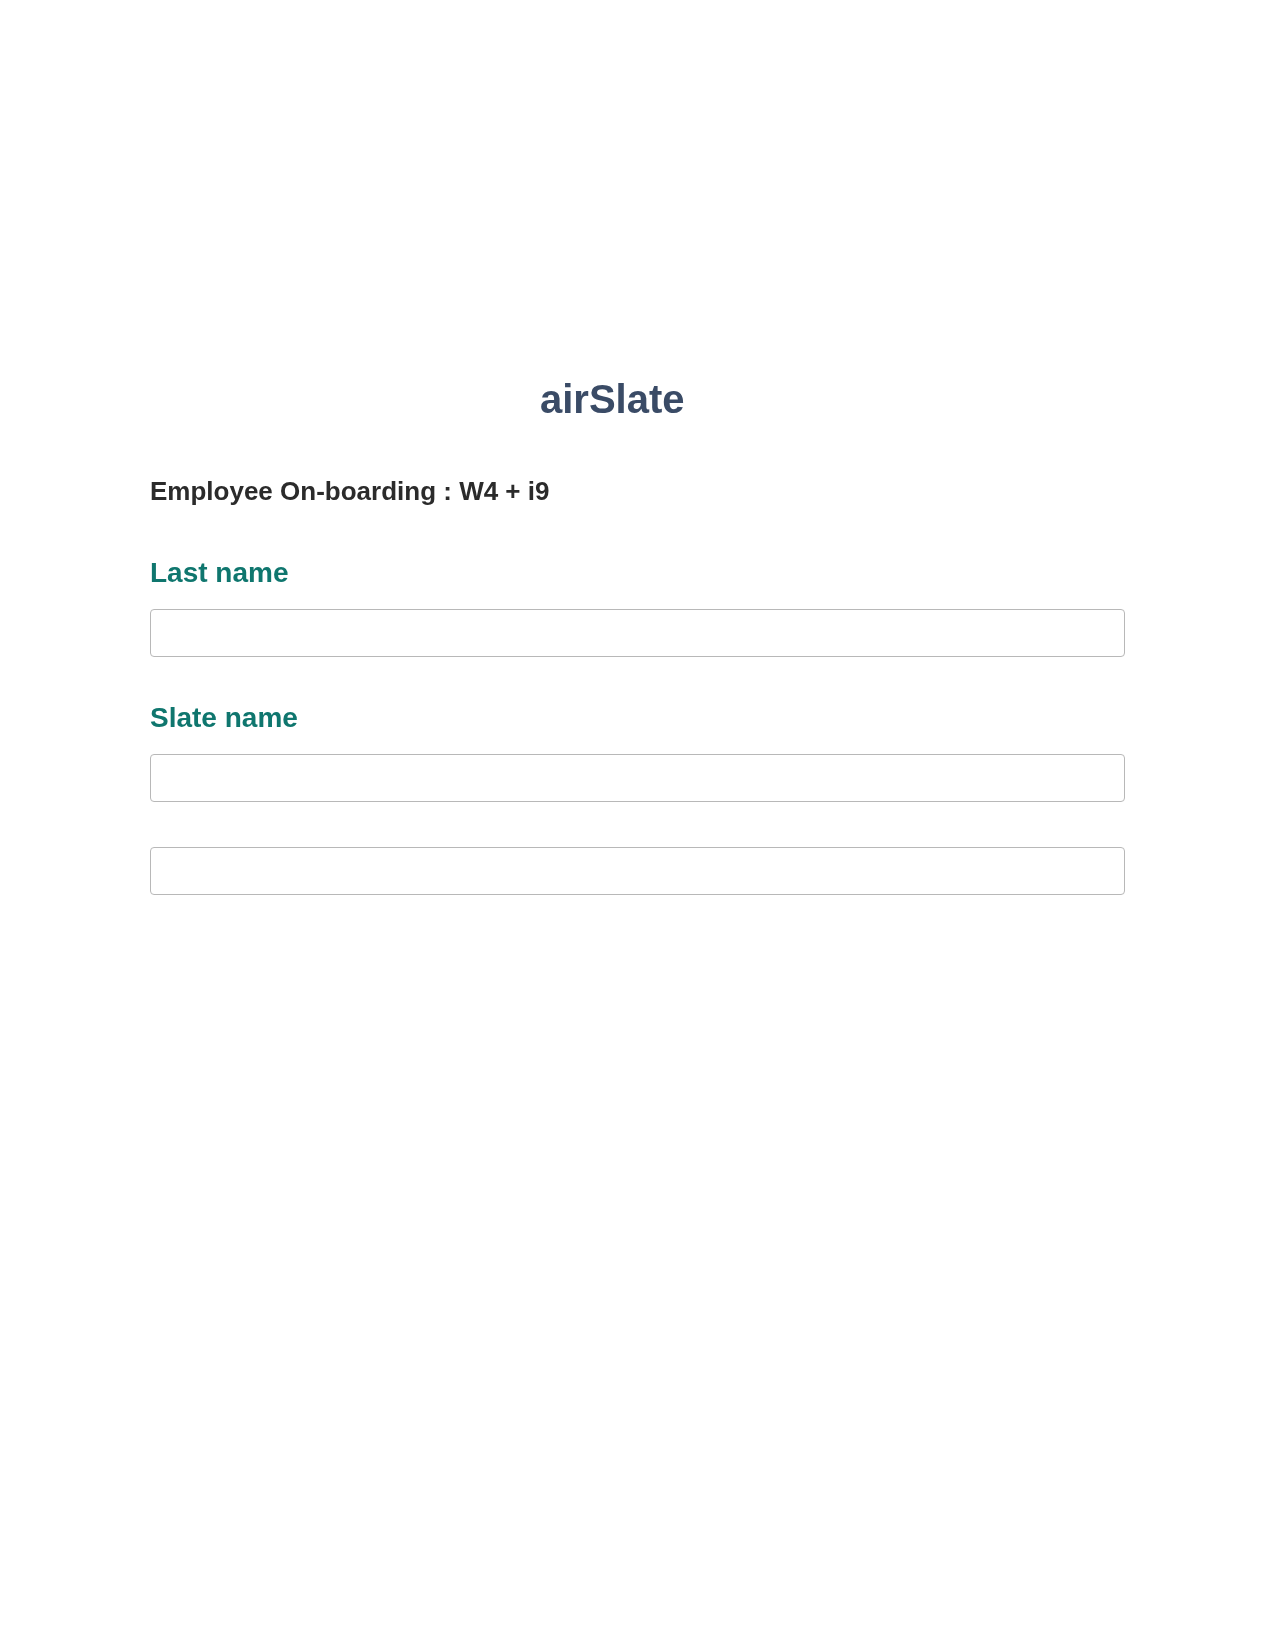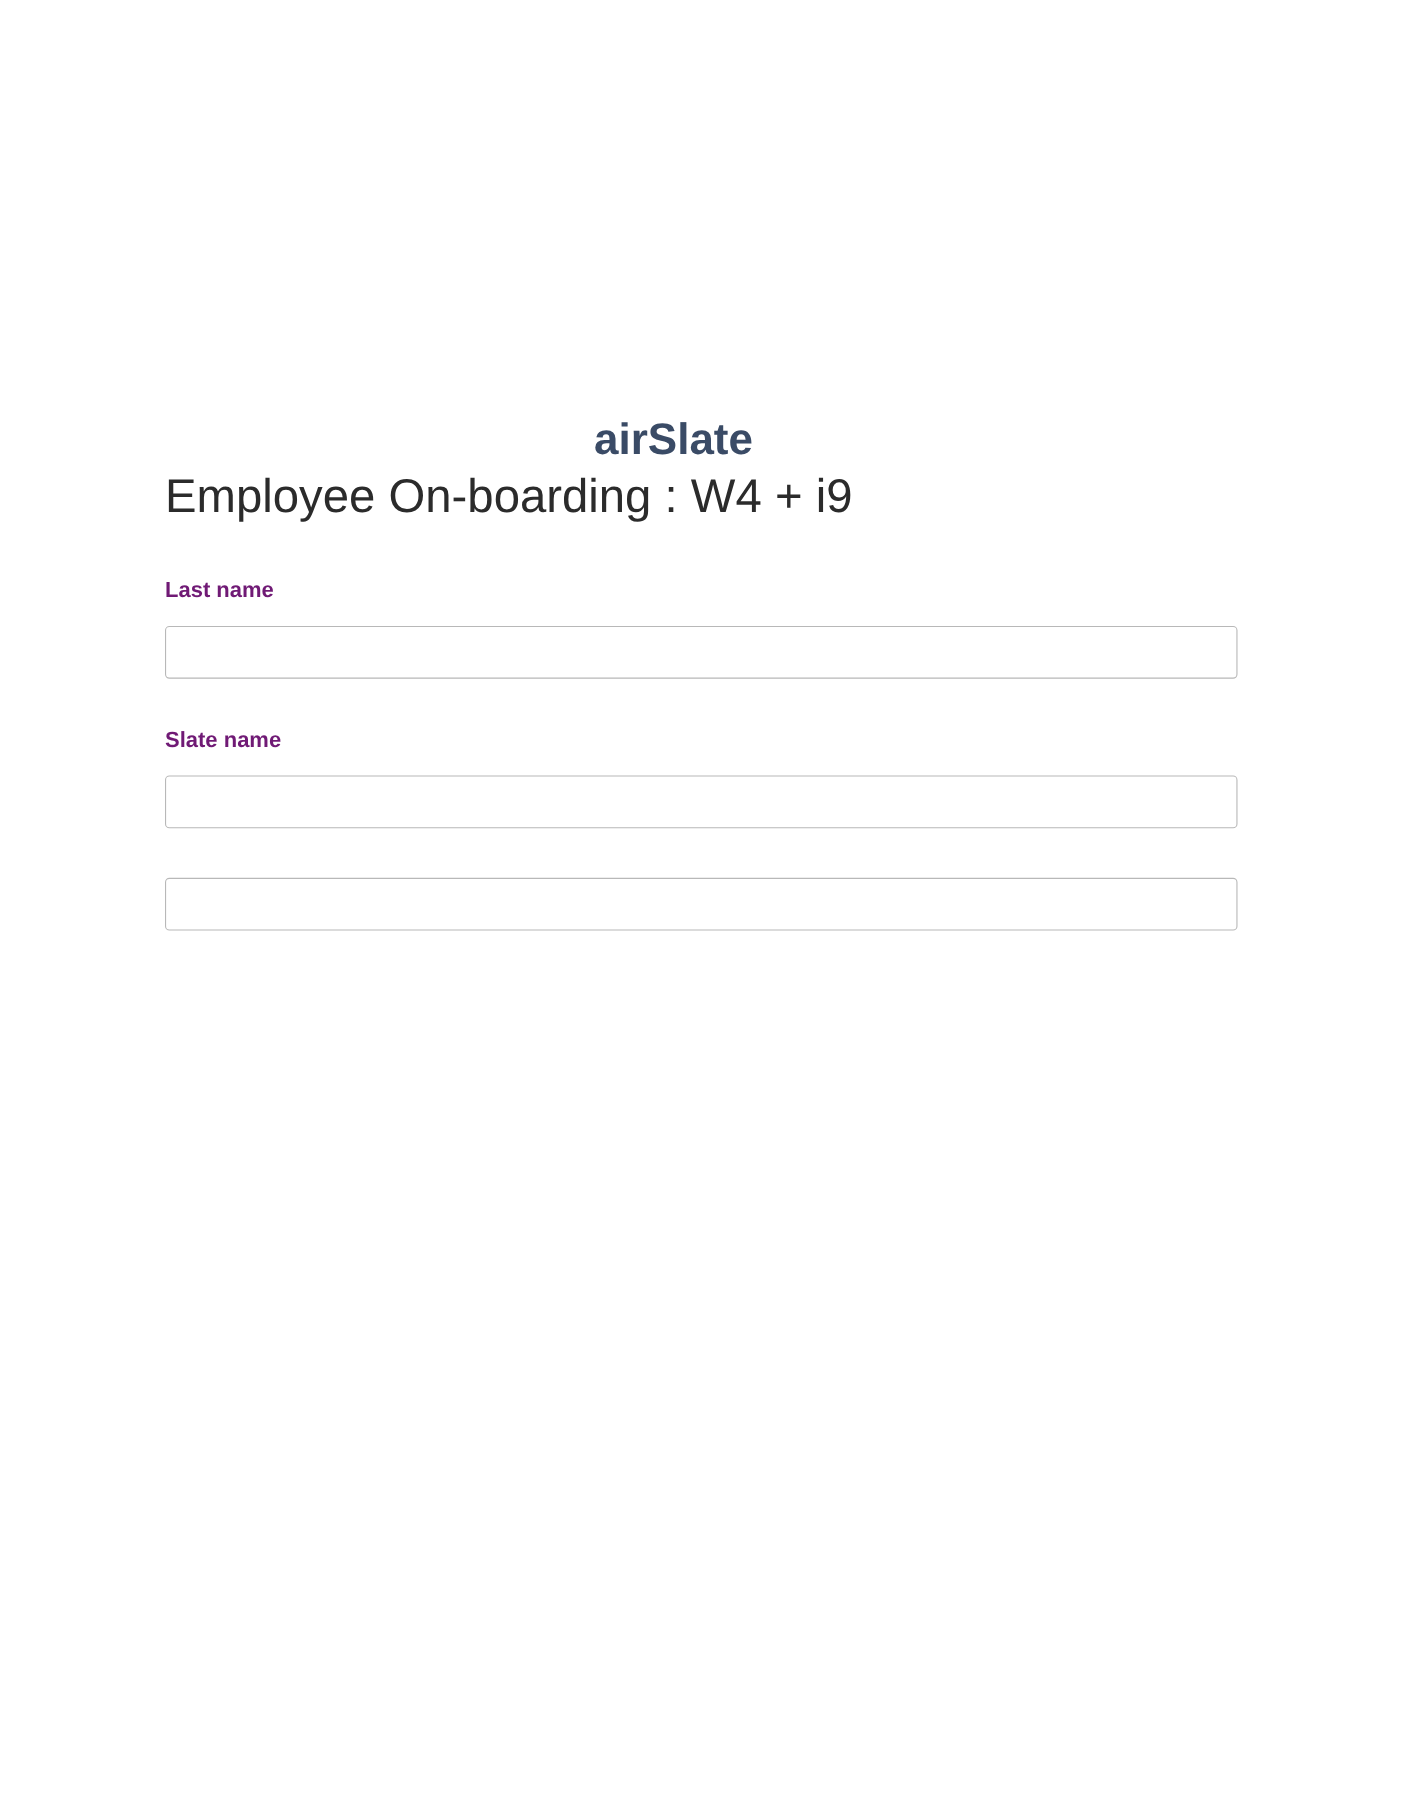--- a/index.html
+++ b/index.html
@@ -15,38 +15,39 @@
       position: relative;
     }
     .container {
       position: absolute;
       left: 150px;
       top: 380px;
       width: 975px;
     }
     .logo {
       text-align: center;
+      margin-bottom: 50px;
     }
     .logo svg {
       display: inline-block;
     }
     .form-title {
-      font-size: 43px;
-      font-weight: normal;
+      font-size: 26px;
+      font-weight: bold;
       color: #2b2b2b;
       margin-bottom: 50px;
     }
     .form-field {
       margin-bottom: 45px;
     }
     .form-label {
       display: block;
-      font-size: 20px;
+      font-size: 28px;
       font-weight: bold;
-      color: #701a75;
+      color: #0f766e;
       margin-bottom: 20px;
     }
     .form-input {
       width: 100%;
       height: 48px;
       border: 1px solid #b8b8b8;
       border-radius: 4px;
       padding: 8px 12px;
       font-size: 18px;
       background: #ffffff;

